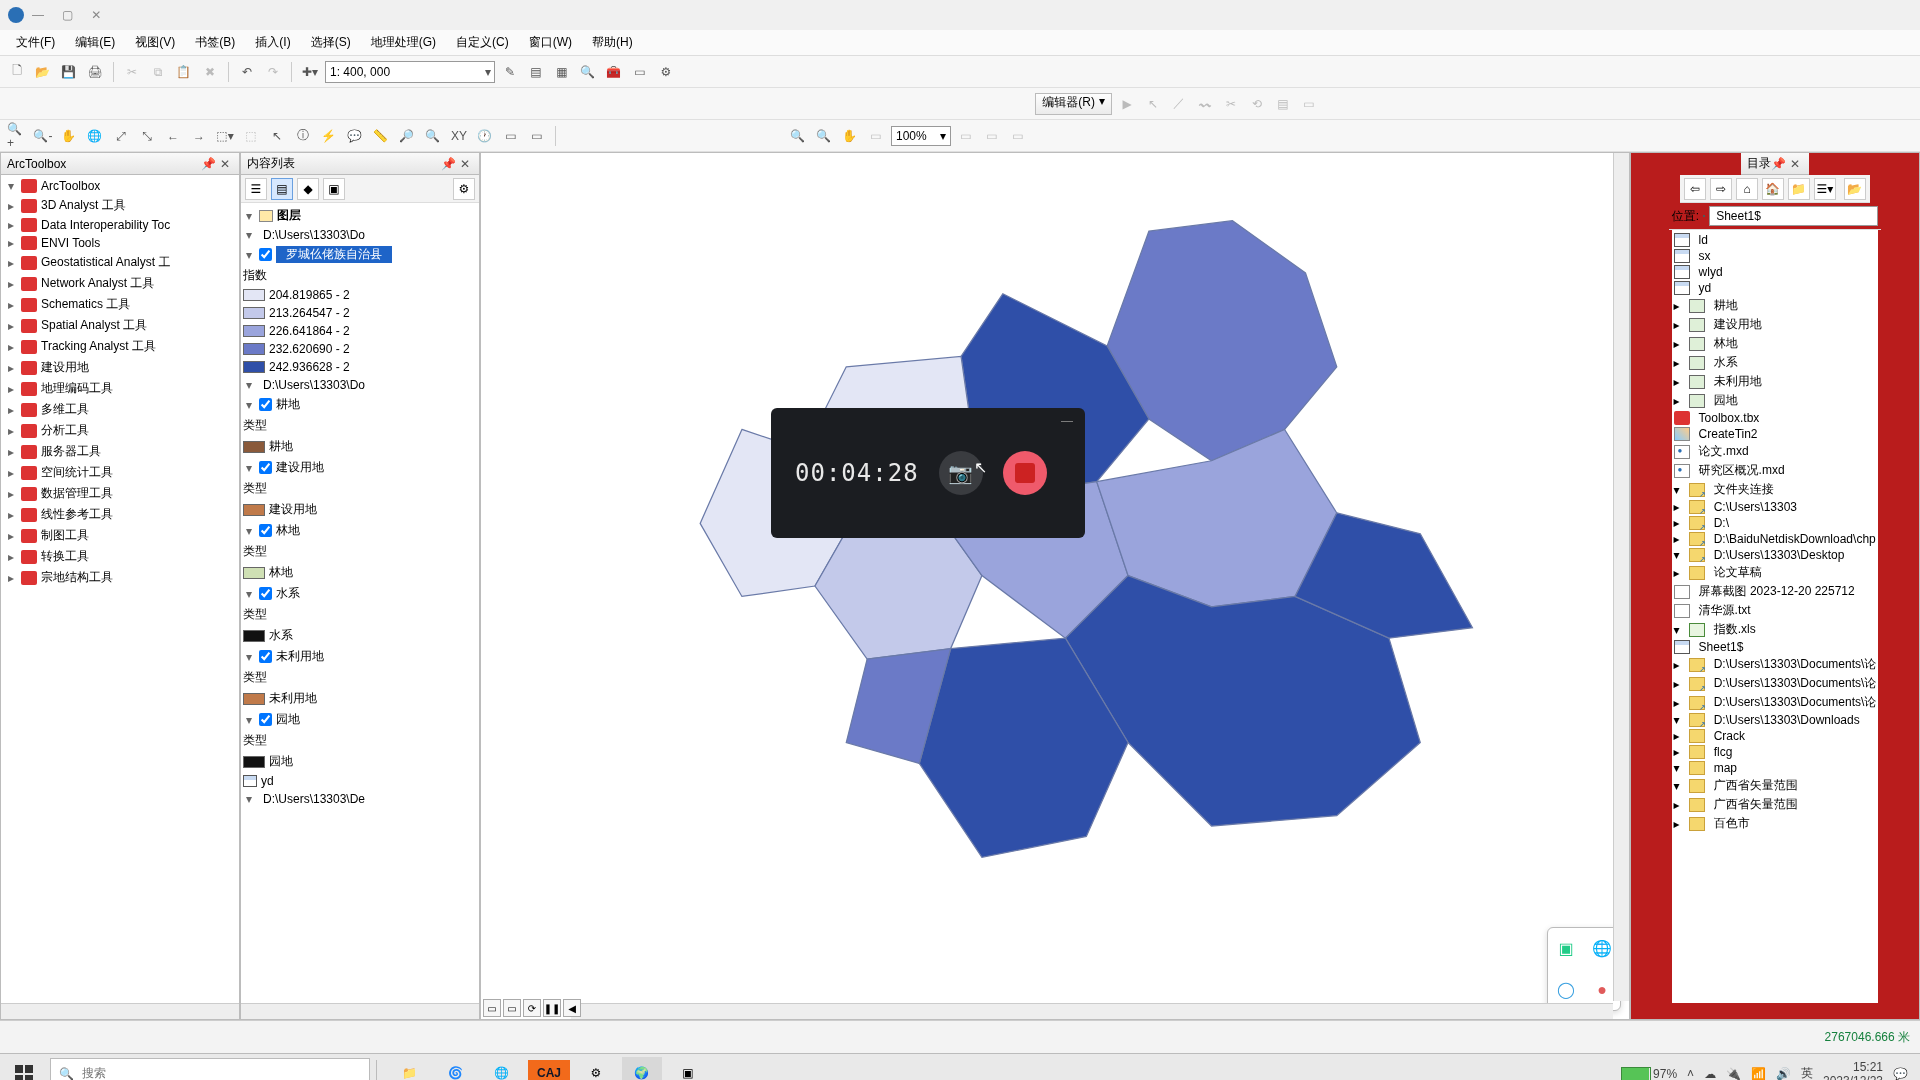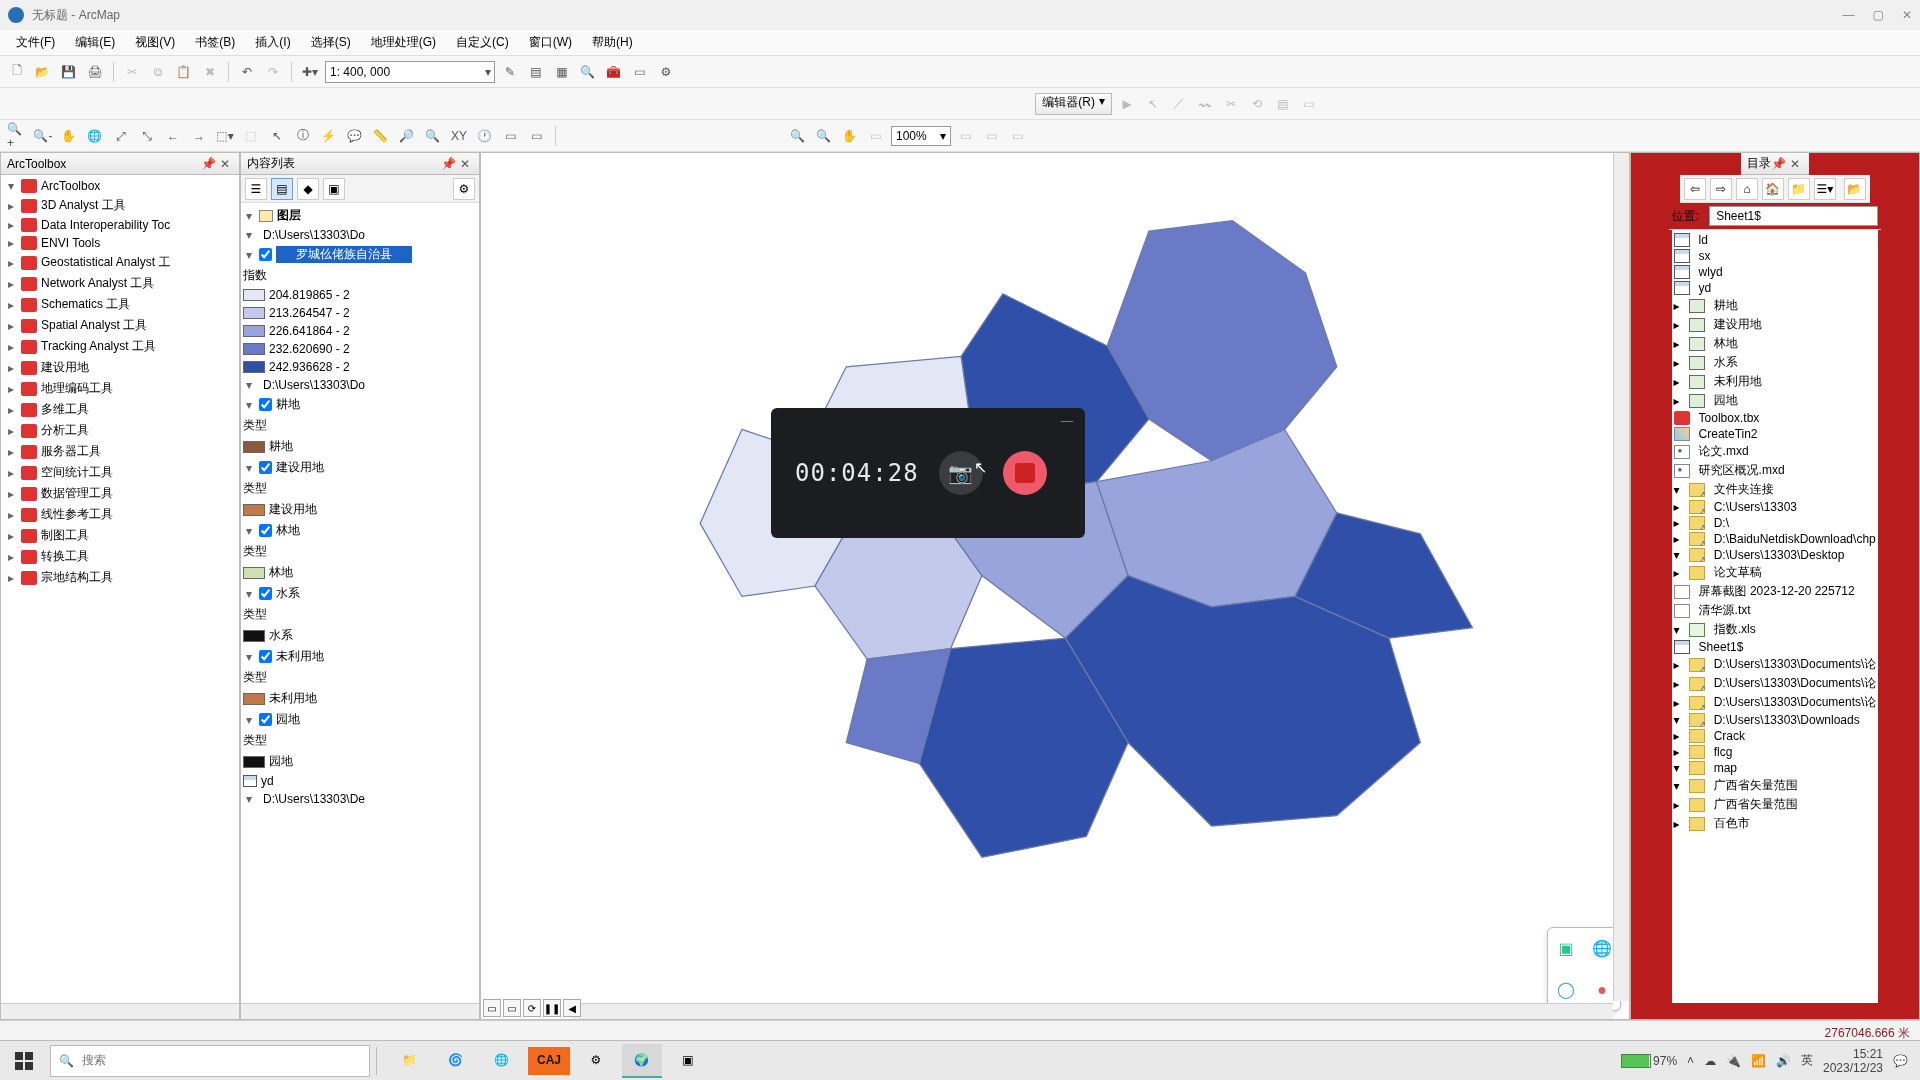--- a/index.html
+++ b/index.html
@@ -48,21 +48,21 @@
 .toc-toolbar { height: 28px; display: flex; align-items: center; gap: 4px; padding: 2px 4px; border-bottom: 1px solid #ddd; background: #f3f3f3; }
 .toc-tbtn { width: 22px; height: 22px; border: 1px solid #ccc; display: inline-flex; align-items: center; justify-content: center; background: #fff; }
 .toc-tbtn.active { background: #d6e8ff; border-color: #6aa0e0; }
 .toc-tree { list-style: none; }
 .toc-tree li { padding: 2px 0; white-space: nowrap; }
 .toc-row { display: flex; align-items: center; gap: 4px; }
 .toc-row .exp { width: 12px; text-align: center; color: #666; }
 .toc-row input[type=checkbox] { width: 13px; height: 13px; }
 .toc-row .layer-icon { width: 14px; height: 12px; border: 1px solid #888; background: #ffe9a8; }
 .toc-row .swatch { width: 22px; height: 12px; border: 1px solid #666; }
-.selected { background: #1e64c8; color: #fff; padding: 0 20px; }
+.selected { background: #1e64c8; color: #fff; padding: 0 10px; }
 .indent-1 { padding-left: 18px; }
 .indent-2 { padding-left: 36px; }
 .indent-3 { padding-left: 54px; }
 .indent-4 { padding-left: 72px; }
 .hscroll { height: 16px; background: #eee; border-top: 1px solid #ccc; }
 
 
 #mapview { flex: 1; position: relative; background: #fff; border: 1px solid #bcbcbc; }
 #mapview svg { position: absolute; top: 0; left: 0; }
 .map-controls-bottom { position: absolute; left: 2px; bottom: 2px; display: flex; gap: 2px; }
@@ -97,40 +97,39 @@
 .icon-xls { background: #e8f5e0; border: 1px solid #4a8a3a; }
 .icon-tbx { background: #d33; border-radius: 2px; }
 .icon-tin { background: linear-gradient(45deg,#8cf,#fc8); border: 1px solid #888; }
 .icon-fc { width: 16px; height: 14px; border: 1px solid #666; background: #dff0d8; }
 
 
 .ime-panel { position: absolute; right: 8px; bottom: 8px; width: 74px; height: 84px; background: #fff; border: 1px solid #bbb; border-radius: 6px; display: grid; grid-template-columns: 1fr 1fr; grid-template-rows: 1fr 1fr; place-items: center; box-shadow: 0 2px 6px rgba(0,0,0,.15); }
 .ime-panel .cell { font-size: 16px; }
 
 
-.status-bar { height: 20px; background: #f3f3f3; border-top: 1px solid #ccc; display: flex; align-items: flex-start; justify-content: flex-end; padding: 4px 10px; gap: 10px; font-size: 12px; color: #7f1d1d; }
+.status-bar { height: 20px; background: #f3f3f3; border-top: 1px solid #ccc; display: flex; align-items: center; justify-content: flex-end; padding: 16px 10px; gap: 10px; font-size: 12px; color: #15803d; }
 
 
 .taskbar { height: 40px; background: #e9e9e9; border-top: 1px solid #bbb; display: flex; align-items: center; padding: 0 4px; gap: 6px; }
 .taskbar .start { width: 40px; height: 32px; display: flex; align-items: center; justify-content: center; }
 .taskbar .search { flex: 0 0 320px; height: 32px; background: #fff; border: 1px solid #bbb; display: flex; align-items: center; padding: 0 8px; gap: 8px; color: #777; }
 .taskbar .tb-app { width: 40px; height: 34px; display: flex; align-items: center; justify-content: center; border-bottom: 2px solid transparent; }
 .taskbar .tb-app.active { background: #d8d8d8; border-bottom-color: #4aa; }
 .taskbar .tray { margin-left: auto; display: flex; align-items: center; gap: 10px; color: #444; padding-right: 8px; }
 .tray .clock { text-align: right; line-height: 14px; }
 .battery { display: inline-flex; align-items: center; gap: 2px; }
 .battery .b { width: 30px; height: 14px; border: 1px solid #3a8a3a; position: relative; }
 .battery .b::after { content: ""; position: absolute; left: 0; top: 0; bottom: 0; width: 97%; background: #56c456; }
 </style>
 </head>
 <body>
 
 <div class="title-bar">
   <div class="app-icon"></div>
-  <div class="title">无标题 - ArcMap</div>
   <div class="win-btns">
     <span>—</span>
     <span>▢</span>
     <span>✕</span>
   </div>
 </div>
 
 <div class="menu-bar">
   <span>文件(F)</span>
   <span>编辑(E)</span>

